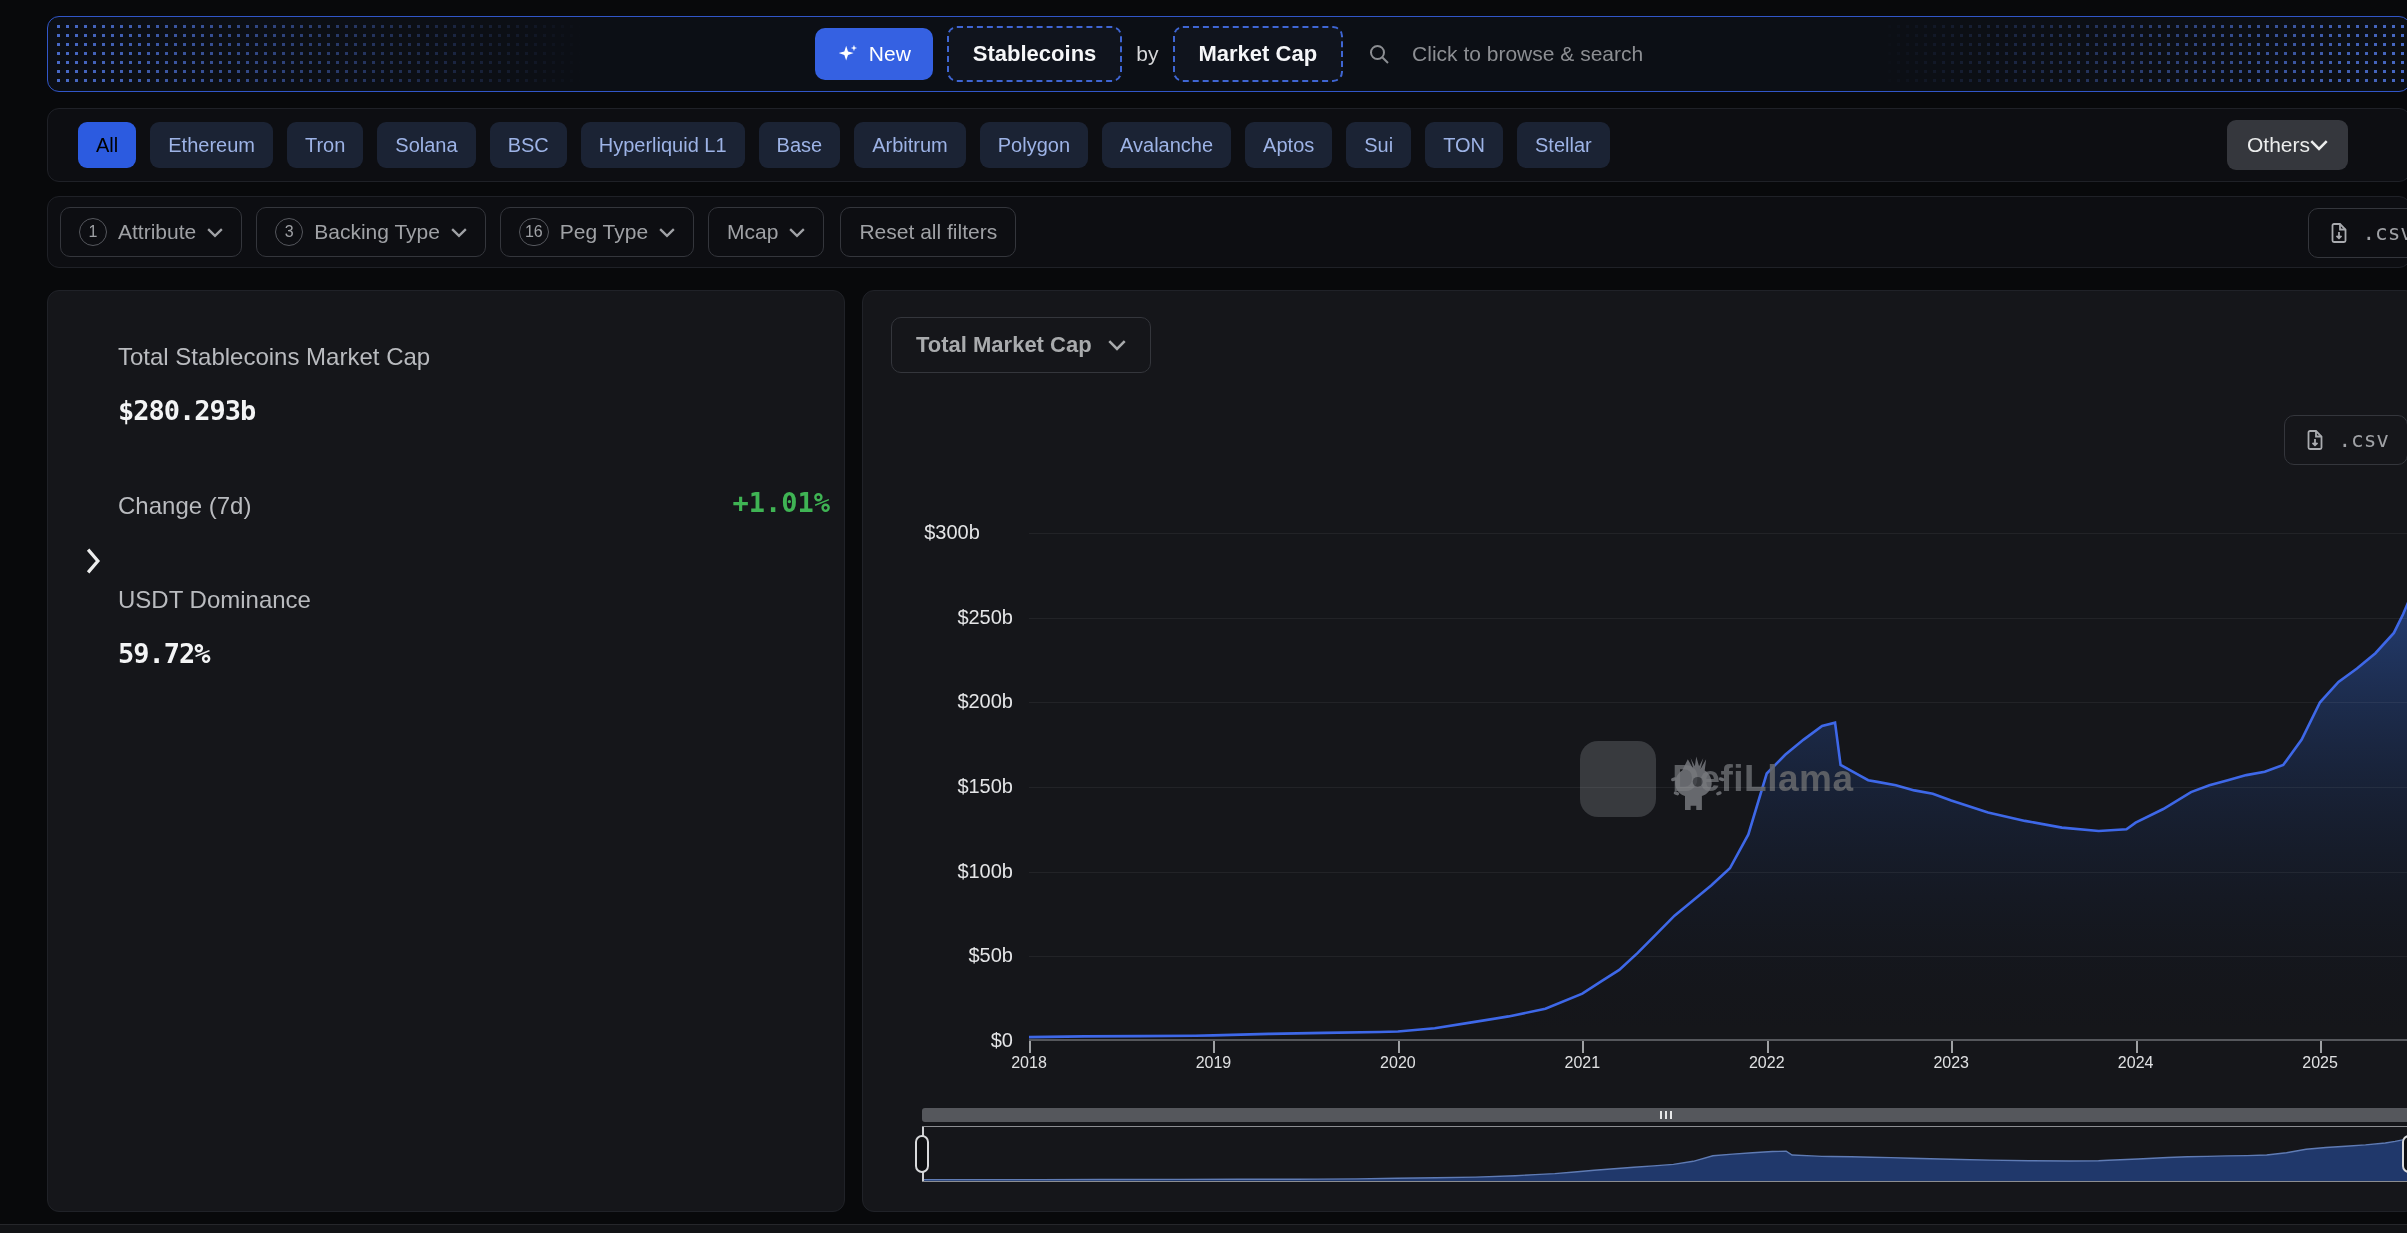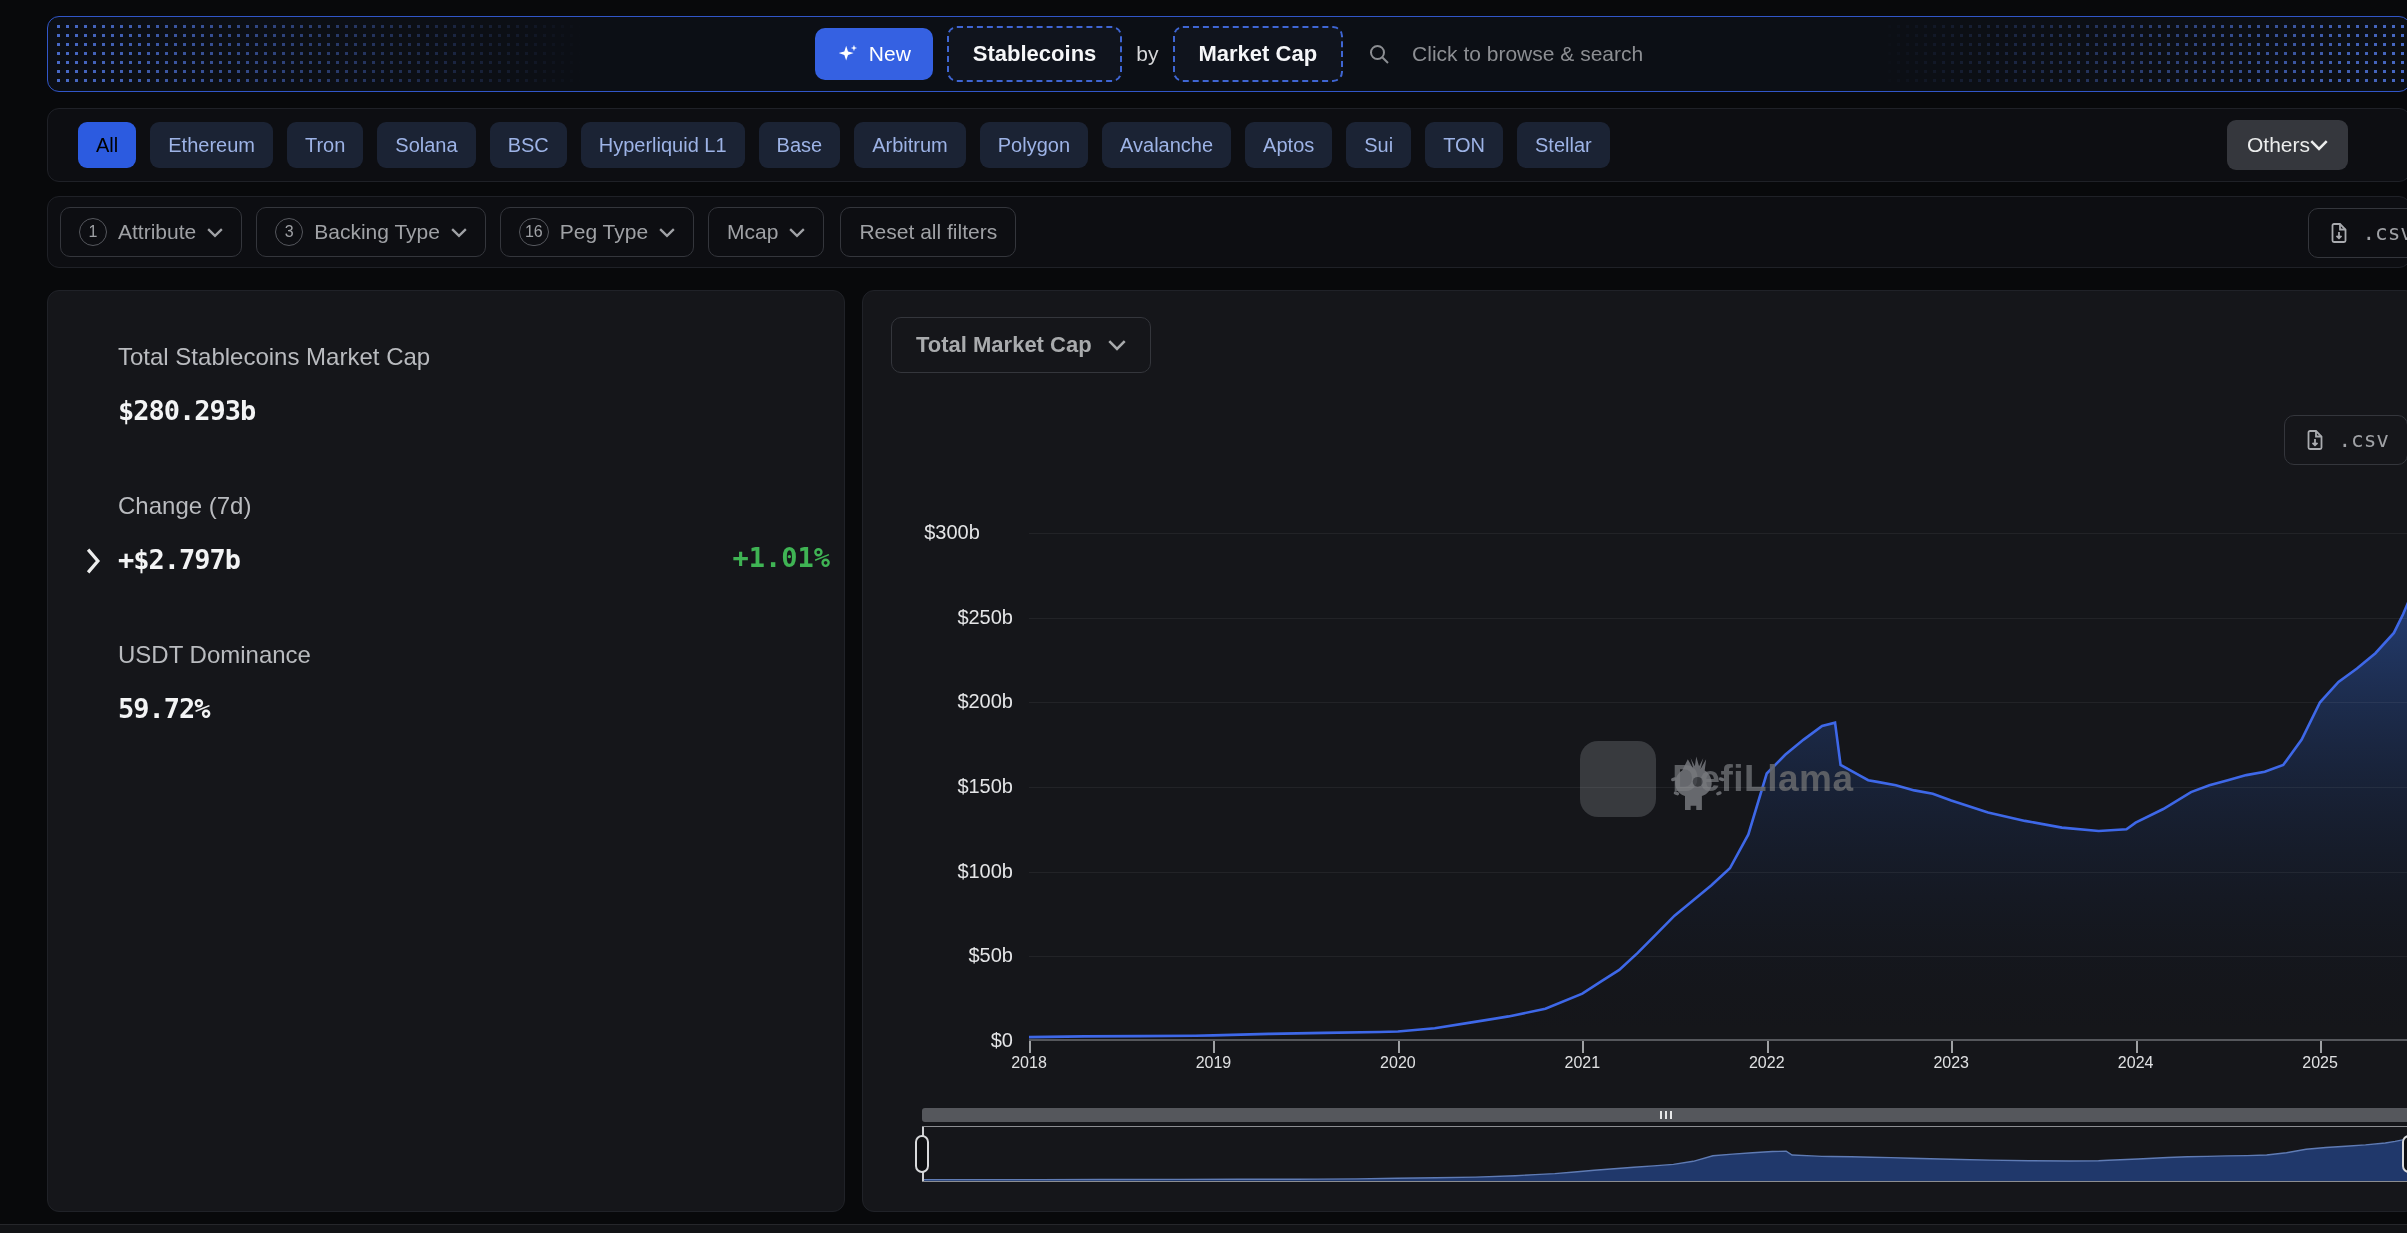--- a/index.html
+++ b/index.html
@@ -247,21 +247,20 @@
       <div class="stat-label">Total Stablecoins Market Cap</div>
       <div class="stat-value mono">$280.293b</div>
     </div>
     <div class="stat change">
       <div class="stat-label">Change (7d)</div>
       <span class="chev-right icon">
         <svg width="18" height="26" viewBox="0 0 10 16" fill="none" stroke="#eceded" stroke-width="2">
             <path d="M2 1l6 7-6 7"></path>
           </svg>
       </span>
-      <div class="stat-value mono">+$2.797b</div>
       <div class="pct-green mono" id="pct-green" style="color: rgb(63, 180, 84);">+1.01%</div>
     </div>
     <div class="stat">
       <div class="stat-label">USDT Dominance</div>
       <div class="stat-value mono">59.72%</div>
     </div>
   </div>
 
   <div class="panel chart-panel">
     <button class="dropdown-btn">

